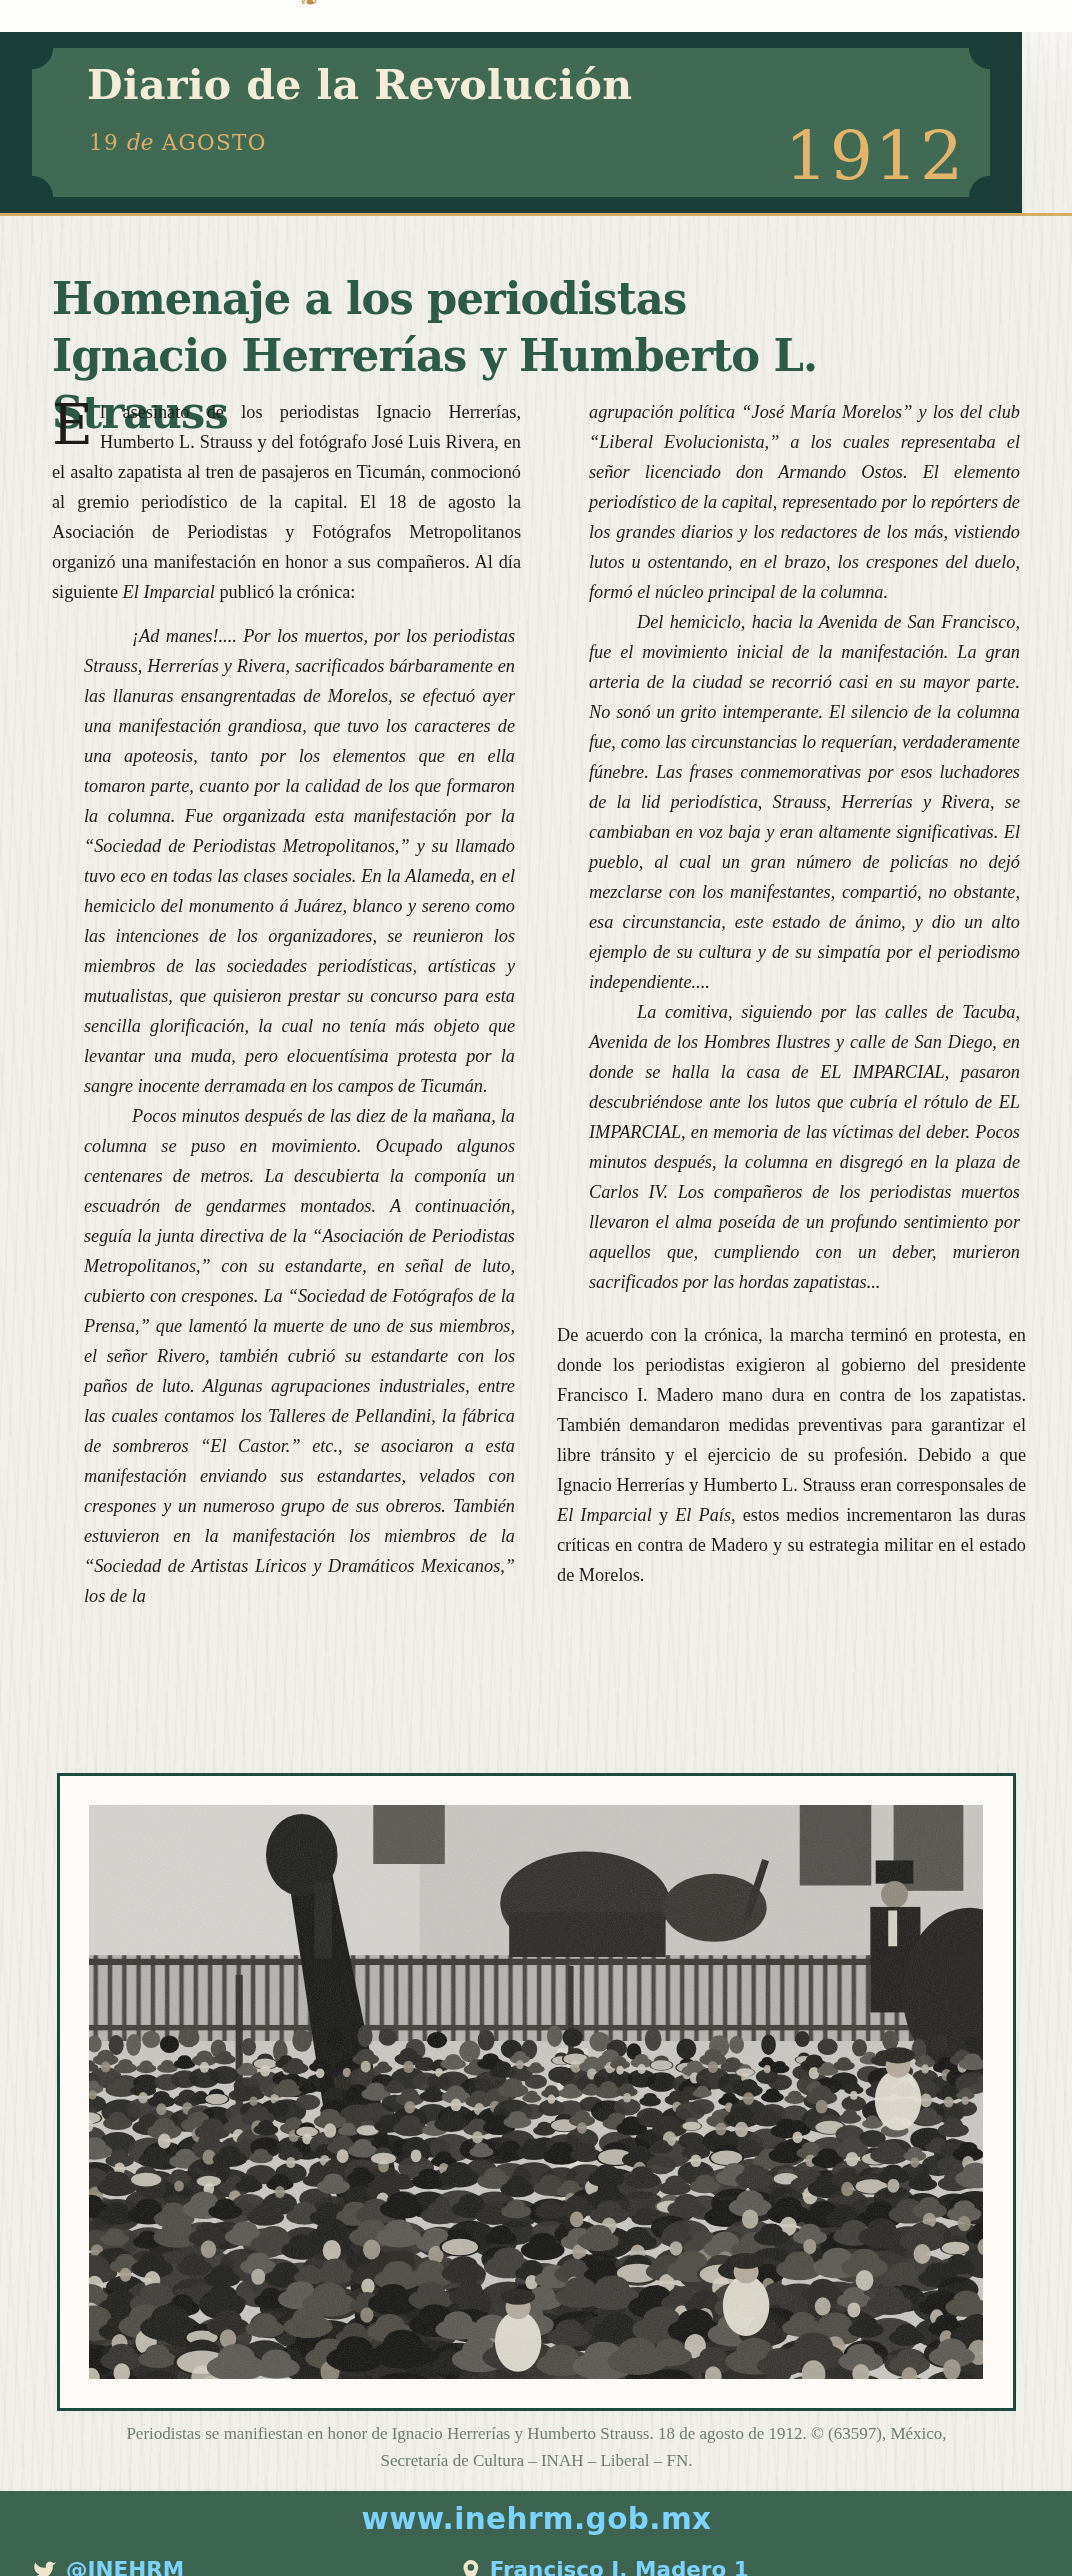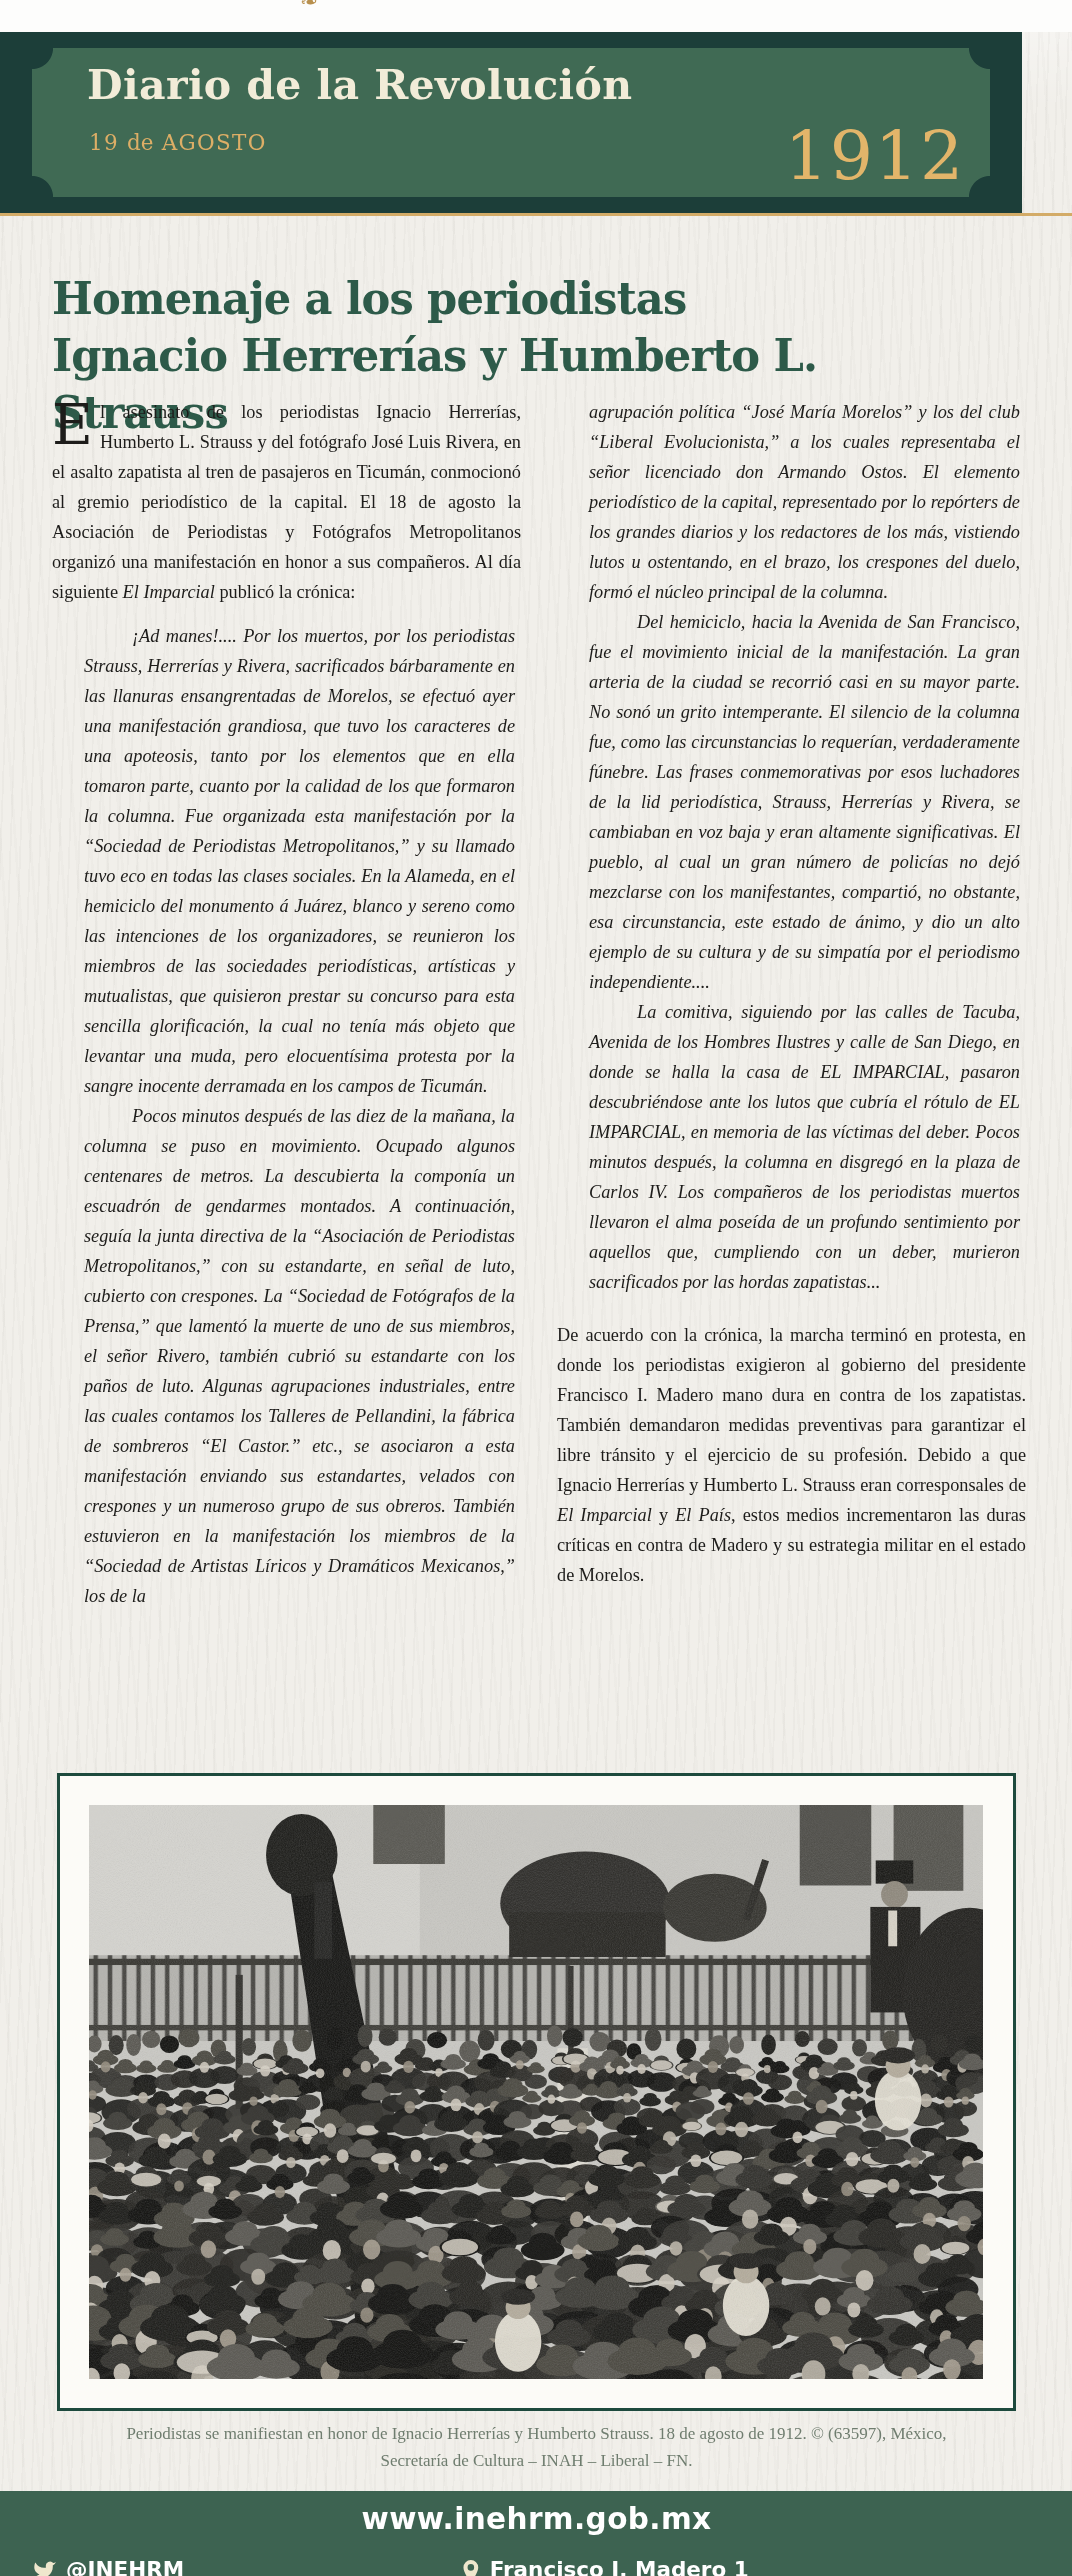--- a/index.html
+++ b/index.html
@@ -18,21 +18,21 @@
   .plaque{position:absolute;top:16px;left:32px;right:32px;bottom:16px;background-color:#406a54;
     background-image:
       radial-gradient(circle 21.5px at 0 0,        #1c3e39 0 20.6px, rgba(0,0,0,0) 21.5px),
       radial-gradient(circle 21.5px at 100% 0,     #1c3e39 0 20.6px, rgba(0,0,0,0) 21.5px),
       radial-gradient(circle 21.5px at 0 100%,     #1c3e39 0 20.6px, rgba(0,0,0,0) 21.5px),
       radial-gradient(circle 21.5px at 100% 100%,  #1c3e39 0 20.6px, rgba(0,0,0,0) 21.5px);}
   .mast-title{position:absolute;top:12.5px;left:55px;font-family:"DejaVu Serif",serif;font-weight:700;
     font-size:41px;color:#f2ecd8;letter-spacing:0.4px;}
   .mast-date{position:absolute;top:82px;left:57px;font-family:"DejaVu Serif",serif;
     font-size:21.5px;color:#ddae66;letter-spacing:1.3px;}
-  .mast-date .de{text-transform:none;letter-spacing:0;}
+  .mast-date .de{font-style:italic;text-transform:none;letter-spacing:0;}
   .mast-year{position:absolute;right:25px;bottom:1.8px;font-family:"DejaVu Serif",serif;
     font-size:68px;color:#e2b56a;letter-spacing:1.8px;margin-left:32px;}
   .goldline{position:absolute;top:213px;left:0;width:1073px;height:2.7px;background:#d3ab67;}
   
   .headline{position:absolute;top:240px;left:52px;width:984px;
     font-family:"DejaVu Serif",serif;font-weight:700;color:#2d5a49;
     font-size:45px;line-height:57px;letter-spacing:-0.9px;transform:scaleX(.96);transform-origin:left top;}
   
   .cols{position:absolute;top:397px;left:52px;width:975px;height:1359px;overflow:hidden;
     display:flex;gap:36px;color:#1d1c1a;}
@@ -45,21 +45,21 @@
   .closing{margin-top:23px !important;}
   .closing i, .intro i{font-style:italic;margin-top:40px;}
   
   .photo-frame{position:absolute;top:1773px;left:57px;width:959px;height:638px;box-sizing:border-box;
     border:3.6px solid #1d4a3d;background:#fcfbf7;padding:29px;}
   .photo-frame svg{display:block;width:894px;height:574px;background:#c9c8c3;}
   
   .caption{position:absolute;top:2420px;left:0;width:1073px;text-align:center;
     color:#6f7d6f;font-size:17px;line-height:27px;font-family:"Liberation Serif",serif;}
   
-  .footer{position:absolute;top:2491px;left:0;width:1073px;height:85px;background:#3d6351;color:#ffffff;}
+  .footer{position:absolute;top:2491px;left:0;width:1073px;height:85px;background:#3d6351;color:#7dd3fc;}
   .footer .url{position:absolute;top:10.7px;left:0;width:1073px;text-align:center;
     font-family:"DejaVu Sans",sans-serif;font-weight:700;font-size:29.5px;letter-spacing:0.4px;}
   .social{position:absolute;top:66px;left:0;width:1073px;height:36px;
     font-family:"DejaVu Sans",sans-serif;font-weight:700;font-size:21.5px;}
   .social .grp{position:absolute;top:0;display:flex;align-items:flex-start;gap:9px;}
   .grp.tw{left:32px;} .grp.addr{left:461px;}
   .social svg{display:block;margin-top:1.8px;}
 </style>
 </head>
 <body>

